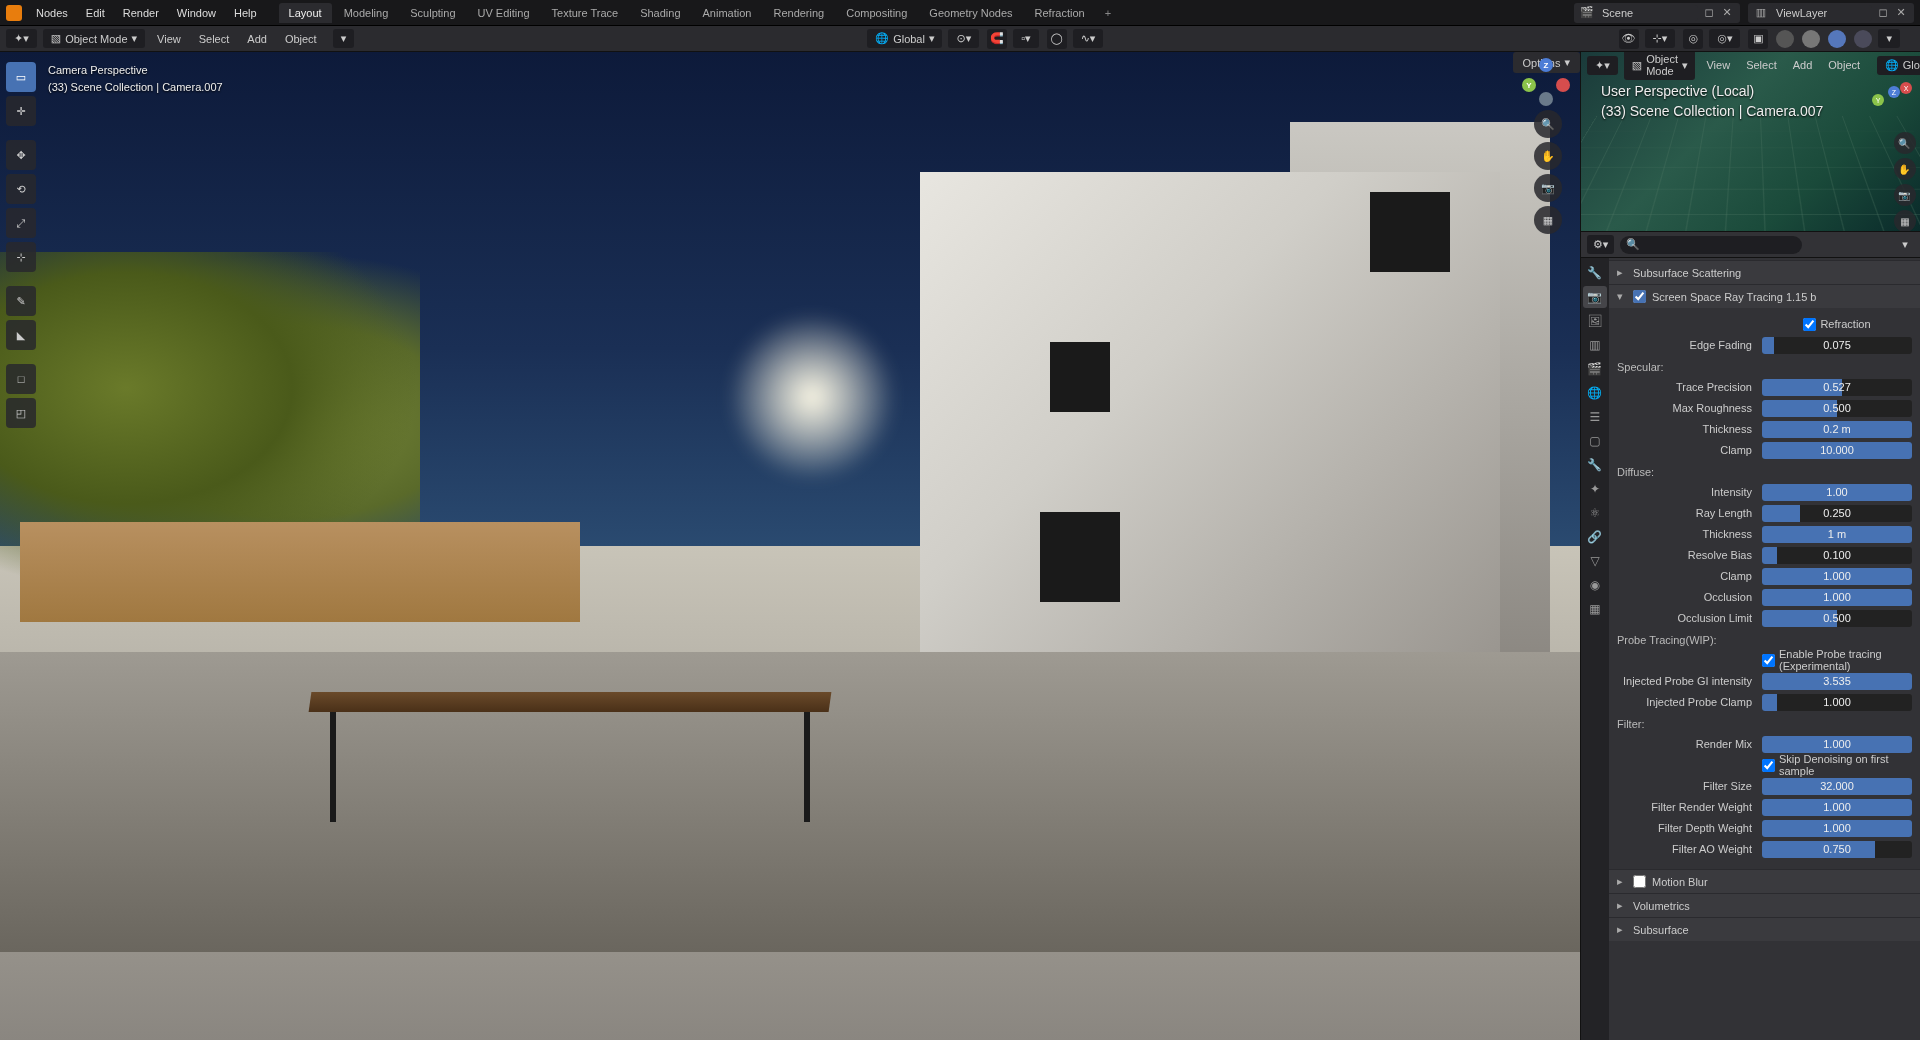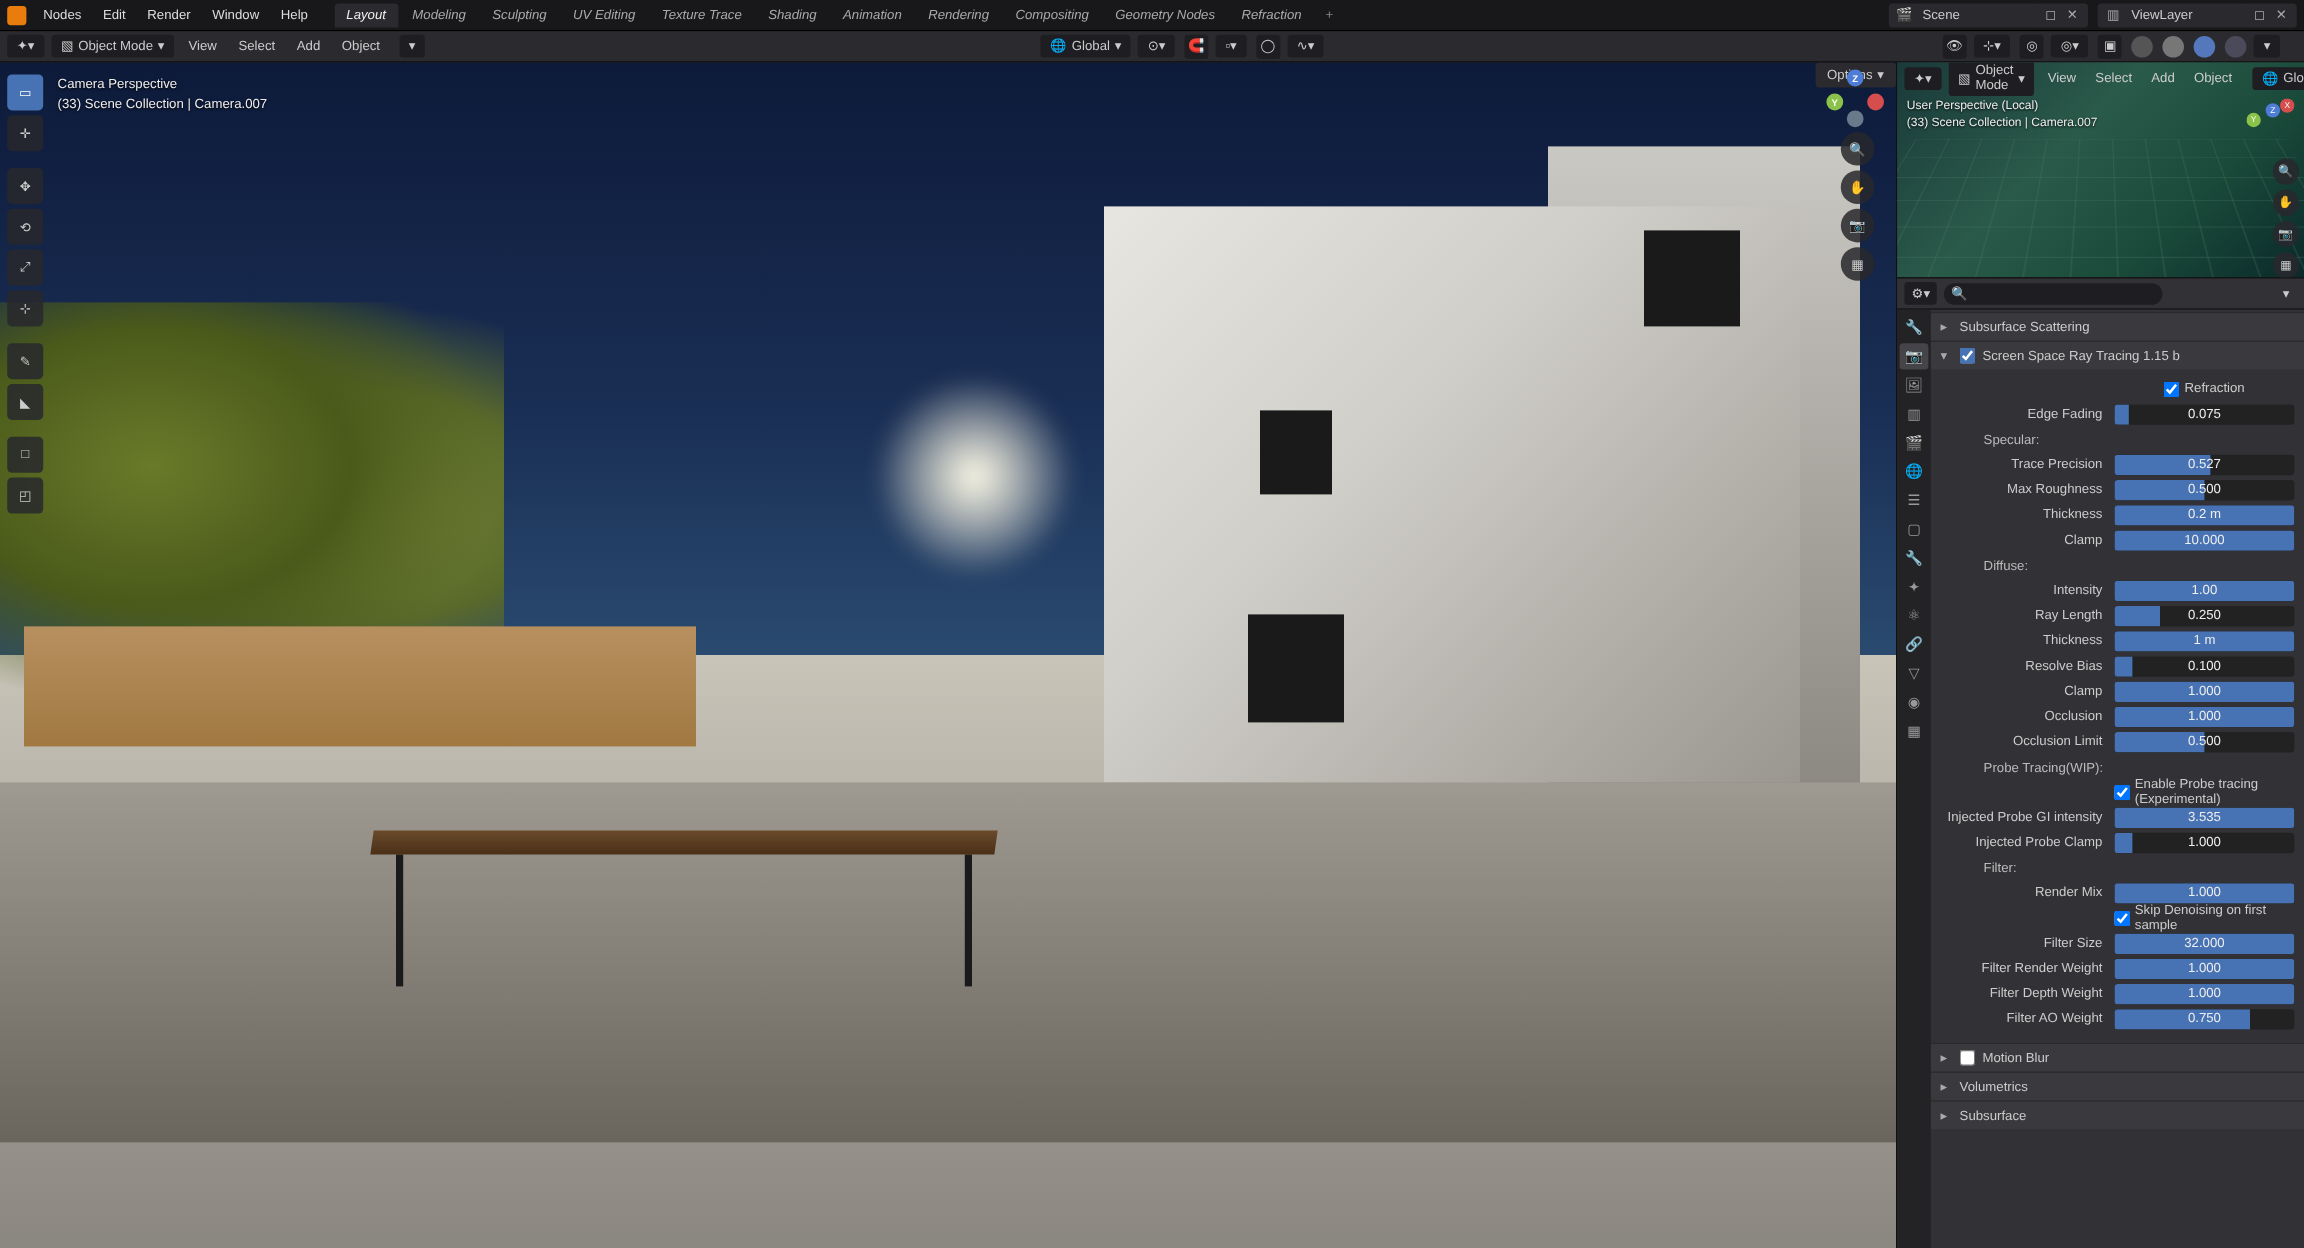--- a/index.html
+++ b/index.html
@@ -2,21 +2,21 @@
 <html><head>
 <meta charset="utf-8">
 <style>
 * { margin:0; padding:0; box-sizing:border-box; font-family:-apple-system,BlinkMacSystemFont,"Segoe UI",Arial,sans-serif; }
 body { background:#1a1a1a; color:#ccc; font-size:11px; overflow:hidden; width:1920px; height:1040px; position:relative; }
 
 
 .topbar { height:26px; background:#18181a; display:flex; align-items:center; padding:0 6px; gap:2px; border-bottom:1px solid #000; font-size:11px; }
 .topbar .logo { width:16px; height:16px; background:#e87d0d; border-radius:3px; margin-right:4px; }
 .topbar .menu-item { padding:4px 8px; color:#ddd; cursor:pointer; }
-.topbar .tab { padding:4px 10px; color:#aaa; cursor:pointer; border-radius:3px 3px 0 0;font-style:italic; }
+.topbar .tab { padding:4px 10px; color:#aaa; cursor:pointer; border-radius:3px 3px 0 0; }
 .topbar .tab.active { background:#2b2b2f; color:#eee; }
 .topbar .plus { padding:4px 8px; color:#888; cursor:pointer; }
 .topbar .flex-fill { flex:1; }
 .topbar .scene-ctrl { display:flex; align-items:center; gap:4px; background:#2a2a2e; padding:2px 6px; border-radius:3px; margin-left:6px; }
 .topbar input { background:#2a2a2e; border:none; color:#ccc; padding:2px 4px; font-size:11px; width:100px; border-radius:3px; }
 .ico { width:14px; height:14px; display:inline-flex; align-items:center; justify-content:center; color:#aaa; }
 
 
 .header2 { height:26px; background:#2b2b2f; display:flex; align-items:center; padding:0 6px; gap:6px; border-bottom:1px solid #111; font-size:11px; }
 .header2 .dd { background:#1e1e22; padding:3px 8px; border-radius:3px; display:flex; align-items:center; gap:4px; cursor:pointer; }
@@ -60,21 +60,21 @@
 .nav-gizmo .side-btn { width:28px; height:28px; background:rgba(40,40,45,0.85); border-radius:50%; margin:4px auto; display:flex; align-items:center; justify-content:center; cursor:pointer; }
 .options-btn { position:absolute; top:0; right:0; background:#2b2b2f; padding:4px 10px; border-radius:3px; font-size:11px; cursor:pointer; z-index:5; display:flex; align-items:center; gap:4px; }
 
 
 .right-col { width:340px; background:#2b2b2f; display:flex; flex-direction:column; border-left:1px solid #111; }
 
 
 .mini-view { height:180px; background:linear-gradient(135deg,#1a3a3a,#2a5a4a 40%,#1a4a3a 70%,#0a2a2a); position:relative; border-bottom:1px solid #111; overflow:hidden;}
 .mini-view .mini-header { position:absolute; top:0; left:0; right:0; height:26px; display:flex; align-items:center; gap:6px; padding:0 6px; font-size:11px; z-index:2; }
 .mini-view .mini-header .dd { background:#1e1e22; padding:3px 8px; border-radius:3px; display:flex; align-items:center; gap:4px; cursor:pointer; }
-.mini-view .overlay-text2 { position:absolute; top:30px; left:8px; color:#eee; font-size:10px; line-height:1.4; text-shadow:0 1px 2px #000; }
+.mini-view .overlay-text2 { position:absolute; top:30px; left:20px; color:#eee; font-size:14px; line-height:1.4; text-shadow:0 1px 2px #000; }
 .mini-gizmo { position:absolute; top:30px; right:8px; width:40px; height:40px; }
 .mini-side { position:absolute; top:80px; right:4px; display:flex; flex-direction:column; gap:4px; }
 .mini-side .side-btn { width:22px; height:22px; background:rgba(40,40,45,0.85); border-radius:50%; display:flex; align-items:center; justify-content:center; cursor:pointer; font-size:10px;}
 .grid-lines { position:absolute; inset:0; background-image:linear-gradient(rgba(80,120,100,0.3) 1px,transparent 1px),linear-gradient(90deg,rgba(80,120,100,0.3) 1px,transparent 1px); background-size:30px 30px; transform:perspective(400px) rotateX(55deg) translateY(40px); transform-origin:center;}
 
 
 .search-row { height:26px; background:#323236; display:flex; align-items:center; padding:0 6px; gap:6px; border-bottom:1px solid #111; }
 .search-row input { flex:1; background:#1e1e22; border:none; border-radius:10px; padding:3px 20px 3px 20px; color:#ccc; font-size:11px; }
 .search-row .funnel { width:18px; height:18px; cursor:pointer; display:flex; align-items:center; justify-content:center; }
 
@@ -90,21 +90,21 @@
 .panel-header input[type=checkbox]{ accent-color:#4772b3; }
 .panel-content { padding:4px 8px 8px 8px; }
 
 .prop-row { display:flex; align-items:center; gap:6px; margin:3px 0; font-size:11px; height:18px;}
 .prop-row .label { flex:1; text-align:right; color:#ccc; padding-right:4px; }
 .prop-row .slider { width:150px; height:17px; background:#222; border-radius:3px; position:relative; overflow:hidden; cursor:ew-resize; text-align:center; line-height:17px; color:#eee;}
 .prop-row .slider .fill { position:absolute; top:0; left:0; bottom:0; background:#4772b3; }
 .prop-row .slider .val { position:relative; z-index:1; }
 .prop-row .check-row { width:150px; display:flex; align-items:center; gap:4px; justify-content:flex-start; }
 .prop-row .check-row.center { justify-content:center; }
-.section-label { color:#bbb; padding:4px 0 2px 0; font-size:11px;margin-left:36px; }
+.section-label { color:#bbb; padding:4px 0 2px 0; font-size:11px; }
 
 
 .prop-body::-webkit-scrollbar{width:10px;} .prop-body::-webkit-scrollbar-thumb{background:#555;border-radius:5px;} .prop-body::-webkit-scrollbar-track{background:#2a2a2e;}
 
 .chev-r::before{content:"▸";color:#aaa;}
 .chev-d::before{content:"▾";color:#aaa;}
 </style>
 </head>
 <body>
 

